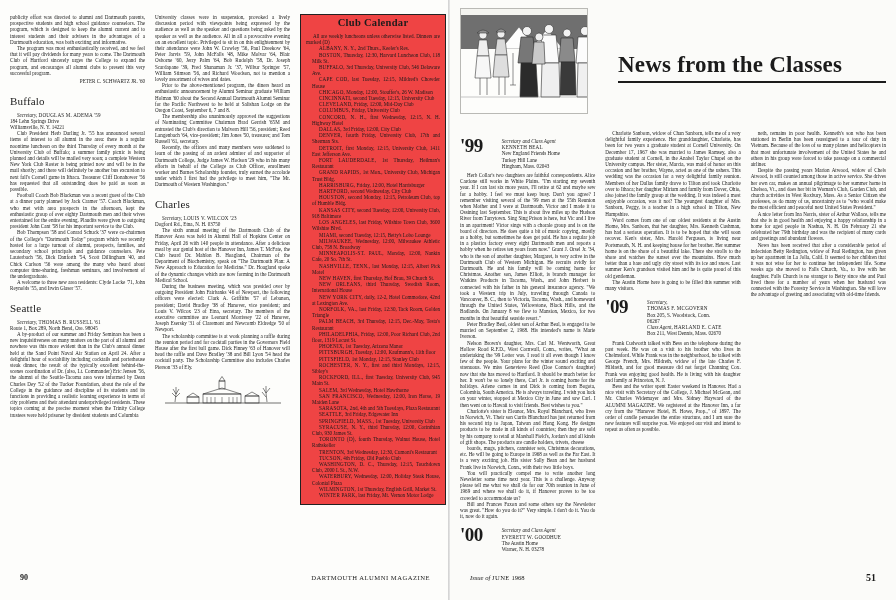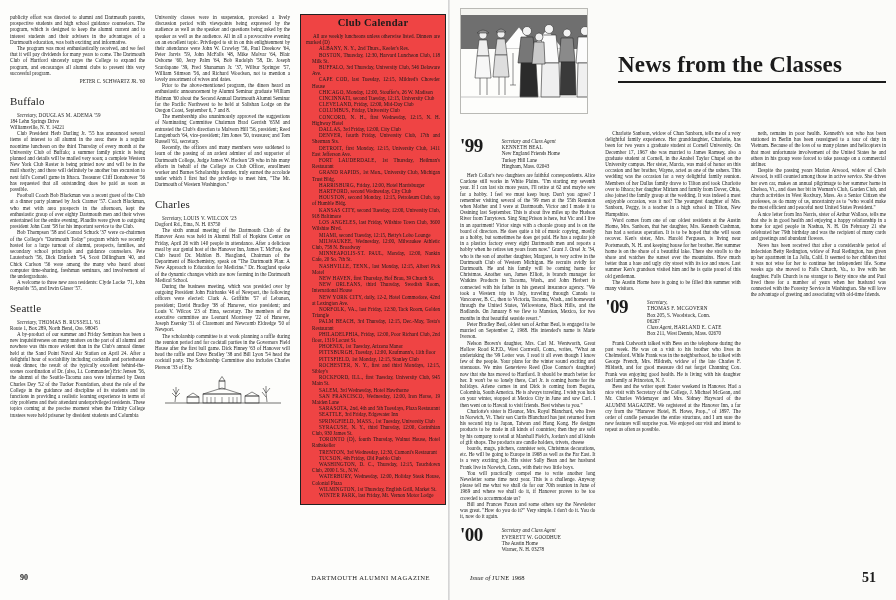--- a/index.html
+++ b/index.html
@@ -79,21 +79,21 @@
   .classmeta .role{font-style:italic;}
   .classmeta .name{font-variant:small-caps;letter-spacing:.2px;}
 
   
   .foot{position:absolute;bottom:18px;font-size:6px;line-height:8px;}
   .foot.pgL{left:20px;font-weight:bold;font-size:8px;}
   .foot.magL{right:20px;font-variant:small-caps;letter-spacing:.5px;font-size:6.6px;}
   .foot.issueR{left:20px;font-size:6.6px;}
   .foot.issueR .it{font-style:italic;}
   .foot.issueR .sc{font-variant:small-caps;letter-spacing:.4px;}
-  .foot.pgR{right:20px;font-weight:bold;font-size:14px;}
+  .foot.pgR{right:20px;font-weight:bold;font-size:10px;}
 
   .minillo{margin:6px auto 0 auto;width:120px;height:32px;display:block;}
 </style>
 </head>
 <body>
 
 <div class="spread">
 
   <div class="page page-left">
     <div class="cols">

